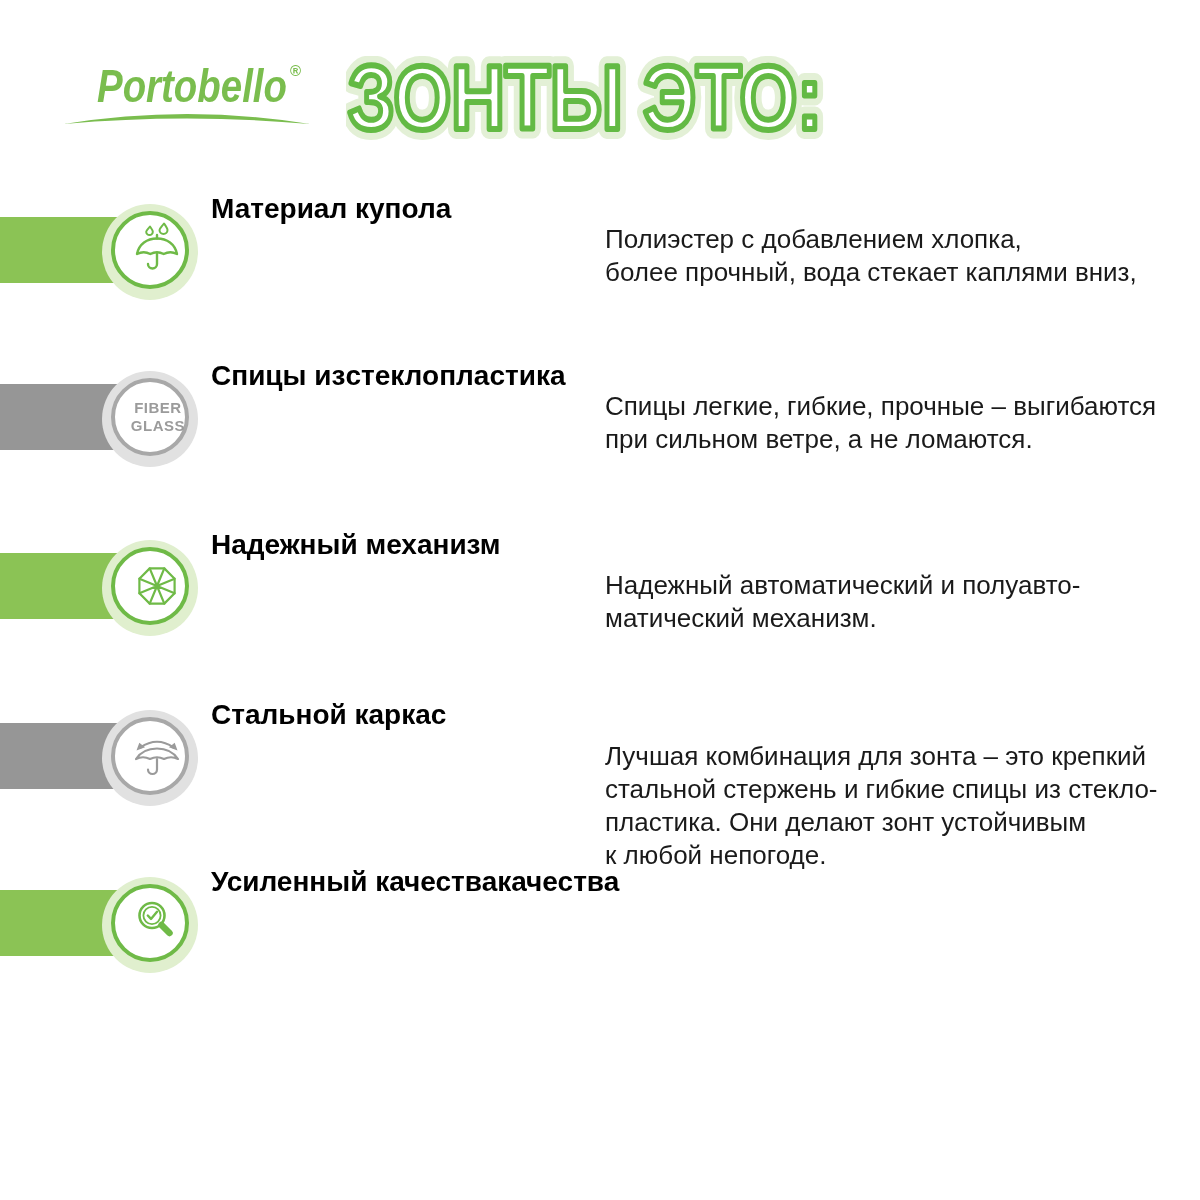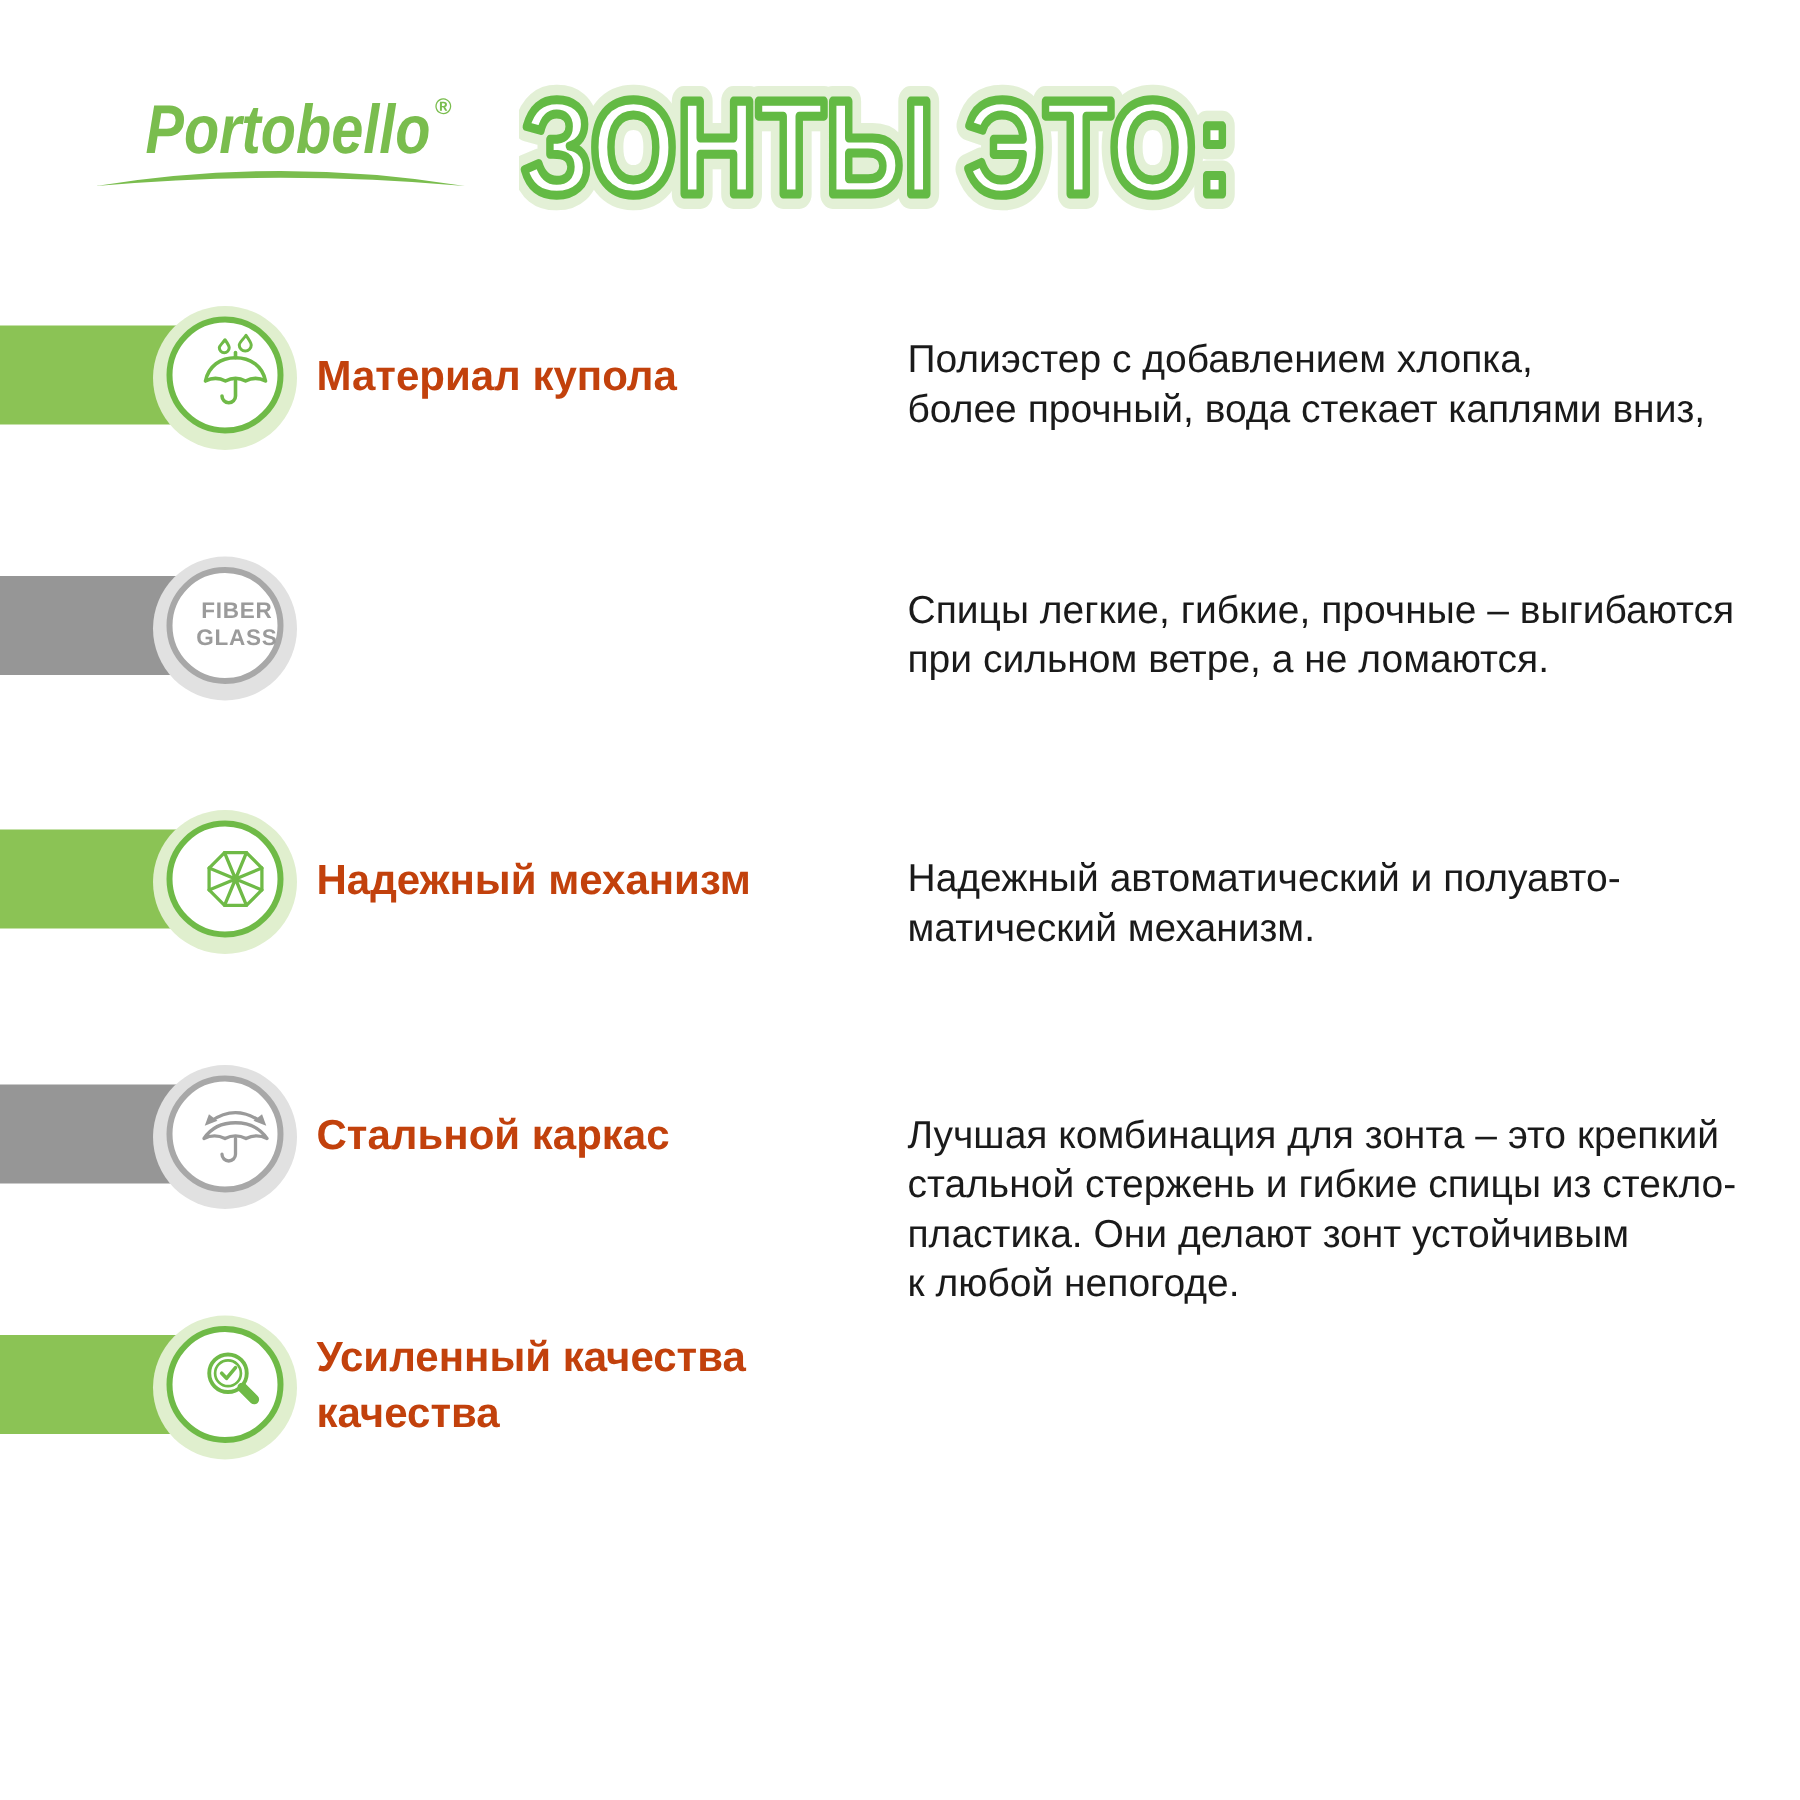--- a/index.html
+++ b/index.html
@@ -20,22 +20,22 @@
   .icon-svg{display:block;}
   
   .accent-green .bar{background:#8bc355;}
   .accent-green .halo{background:#e0efce;}
   .accent-green .disc{border-color:#6fba47;color:#6fba47;}
   .accent-gray .bar{background:#969696;}
   .accent-gray .halo{background:#e1e1e1;}
   .accent-gray .disc{border-color:#a8a8a8;color:#9a9a9a;}
   .fiber-label{font-size:15px;font-weight:bold;line-height:18px;letter-spacing:.5px;
         color:#9b9b9b;text-align:center;}
-  .title{position:absolute;left:211px;top:0;height:120px;display:flex;flex-direction:column;
-        justify-content:center;font-size:28px;font-weight:bold;line-height:37px;color:#c2410c;}
+  .title{position:absolute;left:211px;top:0;height:120px;display:flex;flex-direction:row;
+        justify-content:center;font-size:28px;font-weight:bold;line-height:37px;color:#000000;}
   .desc{position:absolute;left:605px;font-size:26px;line-height:33px;font-weight:normal;color:#1a1a1a;}
   .row-1 .desc{top:33px;} .row-2 .desc{top:33px;} .row-3 .desc{top:43px;} .row-4 .desc{top:44px;}
 </style>
 </head>
 <body>
 
 <div id="stage">
 
   <svg id="logo-svg" width="248" height="70" viewBox="0 0 248 70">
     <text x="130" y="44" text-anchor="middle" font-family="Liberation Sans, sans-serif" font-size="46" font-weight="bold" font-style="italic" fill="#7abd4e" textLength="190" lengthAdjust="spacingAndGlyphs">Portobello</text>
@@ -70,20 +70,24 @@
   </div>
 
   <div class="row row-2 accent-gray">
     <div class="bar"></div>
     <div class="halo"></div>
     <div class="disc">
       <div class="fiber-label">
         <div>FIBER</div>
         <div>GLASS</div>
       </div>
+    </div>
+    <div class="title">
+      <span>Спицы из</span>
+      <span>стеклопластика</span>
     </div>
     <div class="desc">
       <div>Спицы легкие, гибкие, прочные – выгибаются</div>
       <div>при сильном ветре, а не ломаются.</div>
     </div>
   </div>
 
   <div class="row row-3 accent-green">
     <div class="bar"></div>
     <div class="halo"></div>

